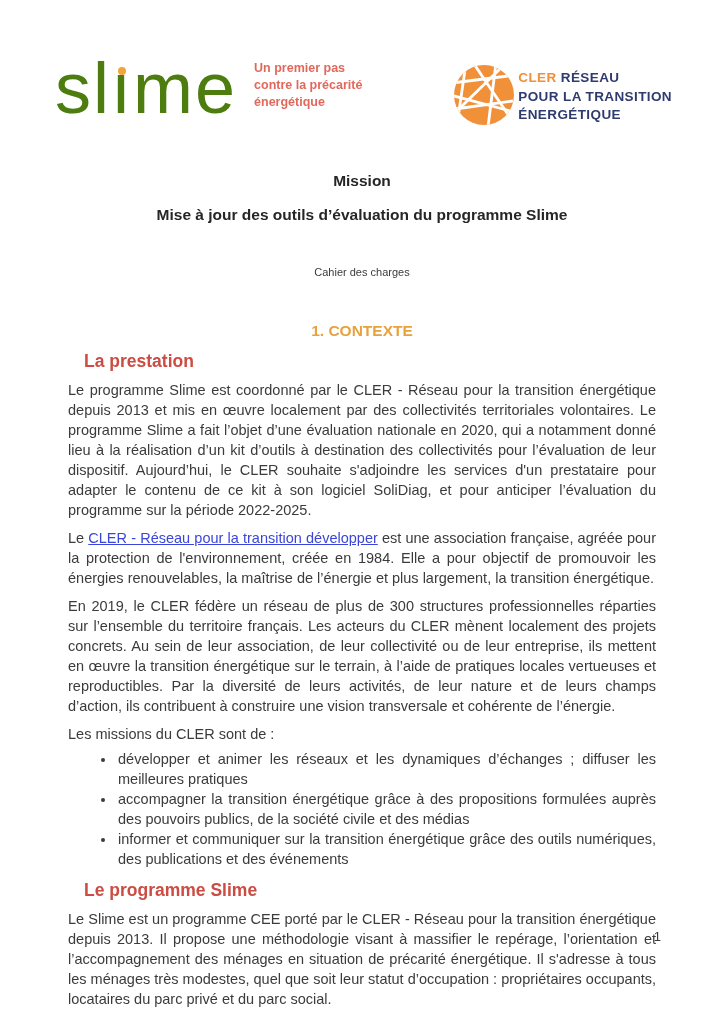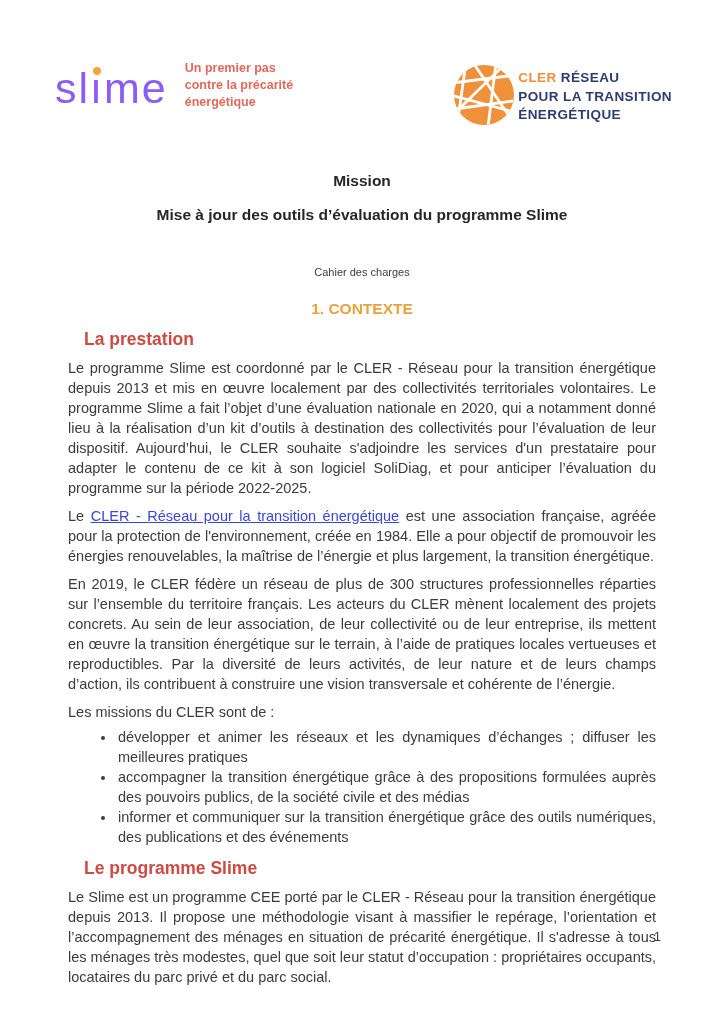--- a/index.html
+++ b/index.html
@@ -16,23 +16,23 @@
   
   .header {
     position: absolute;
     top: 60px; left: 55px; right: 52px;
     display: flex;
     justify-content: space-between;
     align-items: flex-start;
   }
   .slime-logo { display: flex; gap: 17px; }
   .slime-word {
-    font-size: 43px;
+    font-size: 72px;
     line-height: 56px;
-    color: #8b5cf6;
+    color: #4d7c0f;
     letter-spacing: 2px;
     font-weight: 400;
   }
   .i-wrap { position: relative; display: inline-block; }
   .i-dot {
     position: absolute;
     top: 7px; left: 50%;
     transform: translateX(-50%);
     width: 8px; height: 8px;
     border-radius: 50%;
@@ -65,21 +65,21 @@
   }
   .doc-title.t2 { margin-top: 16px; }
   .doc-subtitle {
     margin: 42px 0 0;
     font-size: 11px;
     font-weight: 400;
     text-align: center;
     color: #3b3b3b;
   }
   .section-heading {
-    margin: 22px 0 0;
+    margin: 44px 0 0;
     text-align: center;
     color: #e8a23c;
     font-size: 15.5px;
     font-weight: 700;
   }
   .red-heading {
     margin: 11px 16px 0;
     color: #cc4b42;
     font-size: 17.5px;
     font-weight: 700;
@@ -165,21 +165,21 @@
   <main class="main">
     <h1 class="doc-title t1">Mission</h1>
     <h1 class="doc-title t2">Mise à jour des outils d’évaluation du programme Slime</h1>
     <p class="doc-subtitle">Cahier des charges</p>
 
     <h2 class="section-heading">1. CONTEXTE</h2>
 
     <h3 class="red-heading">La prestation</h3>
     <p class="body-par">Le programme Slime est coordonné par le CLER - Réseau pour la transition énergétique depuis 2013 et mis en œuvre localement par des collectivités territoriales volontaires. Le programme Slime a fait l’objet d’une évaluation nationale en 2020, qui a notamment donné lieu à la réalisation d’un kit d’outils à destination des collectivités pour l’évaluation de leur dispositif. Aujourd’hui, le CLER souhaite s'adjoindre les services d'un prestataire pour adapter le contenu de ce kit à son logiciel SoliDiag, et pour anticiper l’évaluation du programme sur la période 2022-2025.</p>
 
-    <p class="body-par"><span>Le </span><a class="doc-link">CLER - Réseau pour la transition énergétique</a><span> est une association française, agréée pour la protection de l'environnement, créée en 1984. Elle a pour objectif de promouvoir les énergies renouvelables, la maîtrise de l’énergie et plus largement, la transition énergétique.</span></p>
+    <p class="body-par"><span>Le </span><a class="doc-link">CLER - Réseau pour la transition développer</a><span> est une association française, agréée pour la protection de l'environnement, créée en 1984. Elle a pour objectif de promouvoir les énergies renouvelables, la maîtrise de l’énergie et plus largement, la transition énergétique.</span></p>
     <p class="body-par">En 2019, le CLER fédère un réseau de plus de 300 structures professionnelles réparties sur l’ensemble du territoire français. Les acteurs du CLER mènent localement des projets concrets. Au sein de leur association, de leur collectivité ou de leur entreprise, ils mettent en œuvre la transition énergétique sur le terrain, à l’aide de pratiques locales vertueuses et reproductibles. Par la diversité de leurs activités, de leur nature et de leurs champs d’action, ils contribuent à construire une vision transversale et cohérente de l’énergie.</p>
     <p class="body-par">Les missions du CLER sont de :</p>
     <ul class="bullets">
       <li>développer et animer les réseaux et les dynamiques d’échanges ; diffuser les meilleures pratiques</li>
       <li>accompagner la transition énergétique grâce à des propositions formulées auprès des pouvoirs publics, de la société civile et des médias</li>
       <li>informer et communiquer sur la transition énergétique grâce des outils numériques, des publications et des événements</li>
     </ul>
 
     <h3 class="red-heading">Le programme Slime</h3>
     <p class="body-par">Le Slime est un programme CEE porté par le CLER - Réseau pour la transition énergétique depuis 2013. Il propose une méthodologie visant à massifier le repérage, l’orientation et l’accompagnement des ménages en situation de précarité énergétique. Il s'adresse à tous les ménages très modestes, quel que soit leur statut d’occupation : propriétaires occupants, locataires du parc privé et du parc social.</p>

